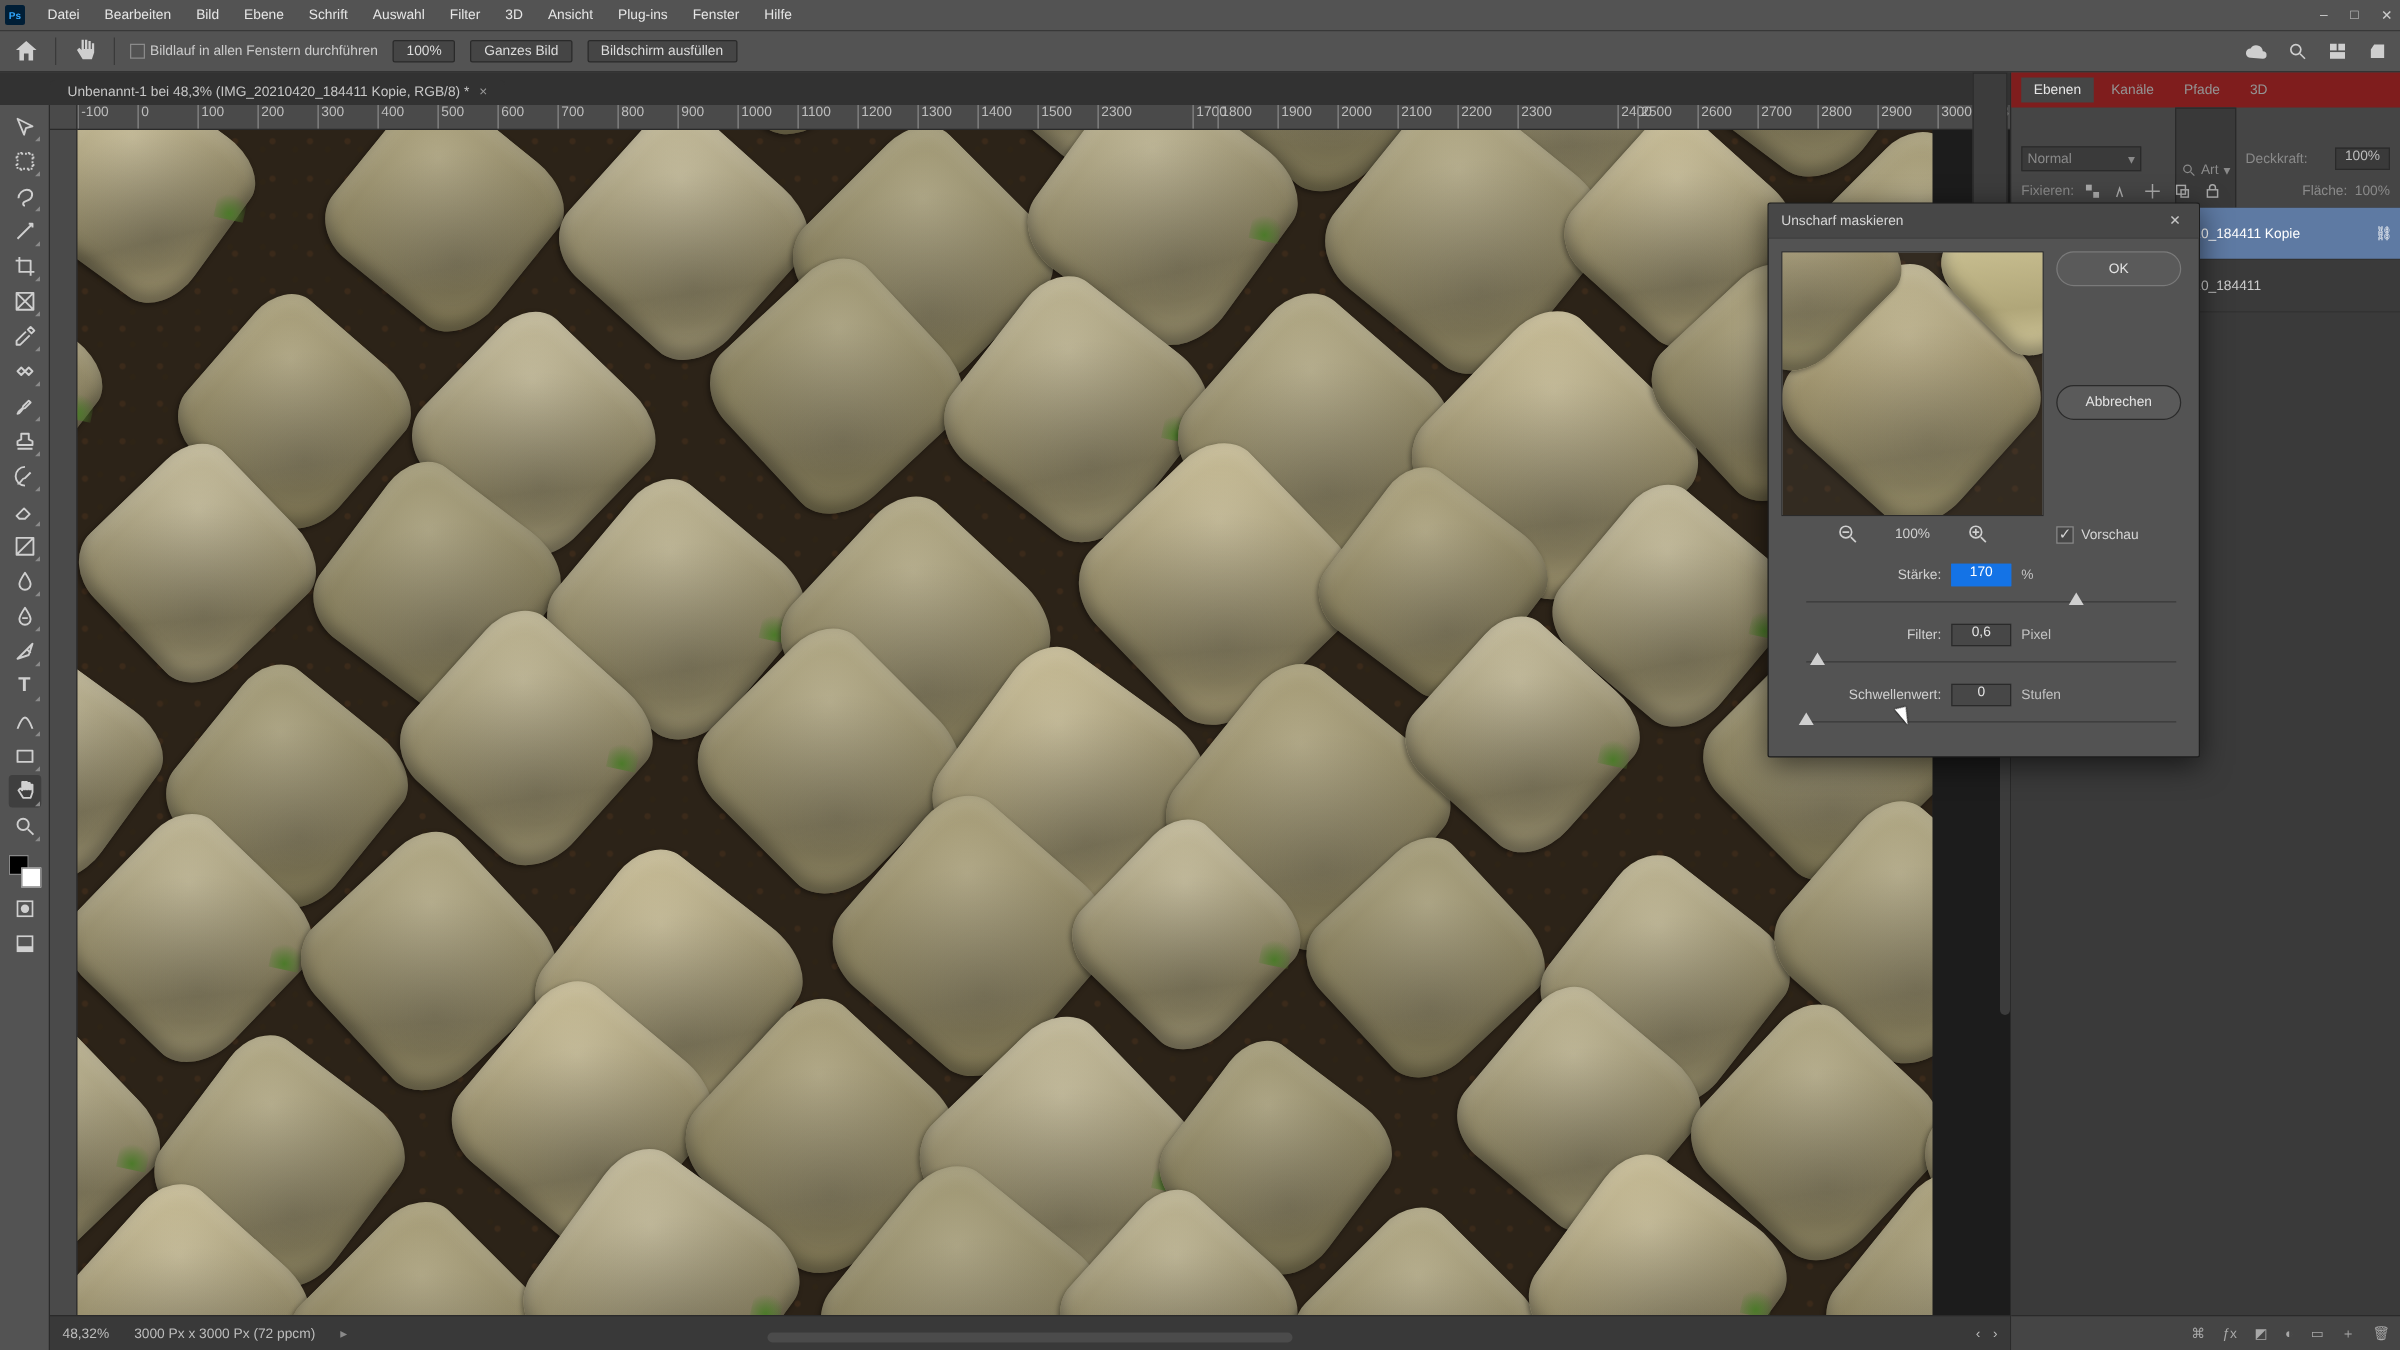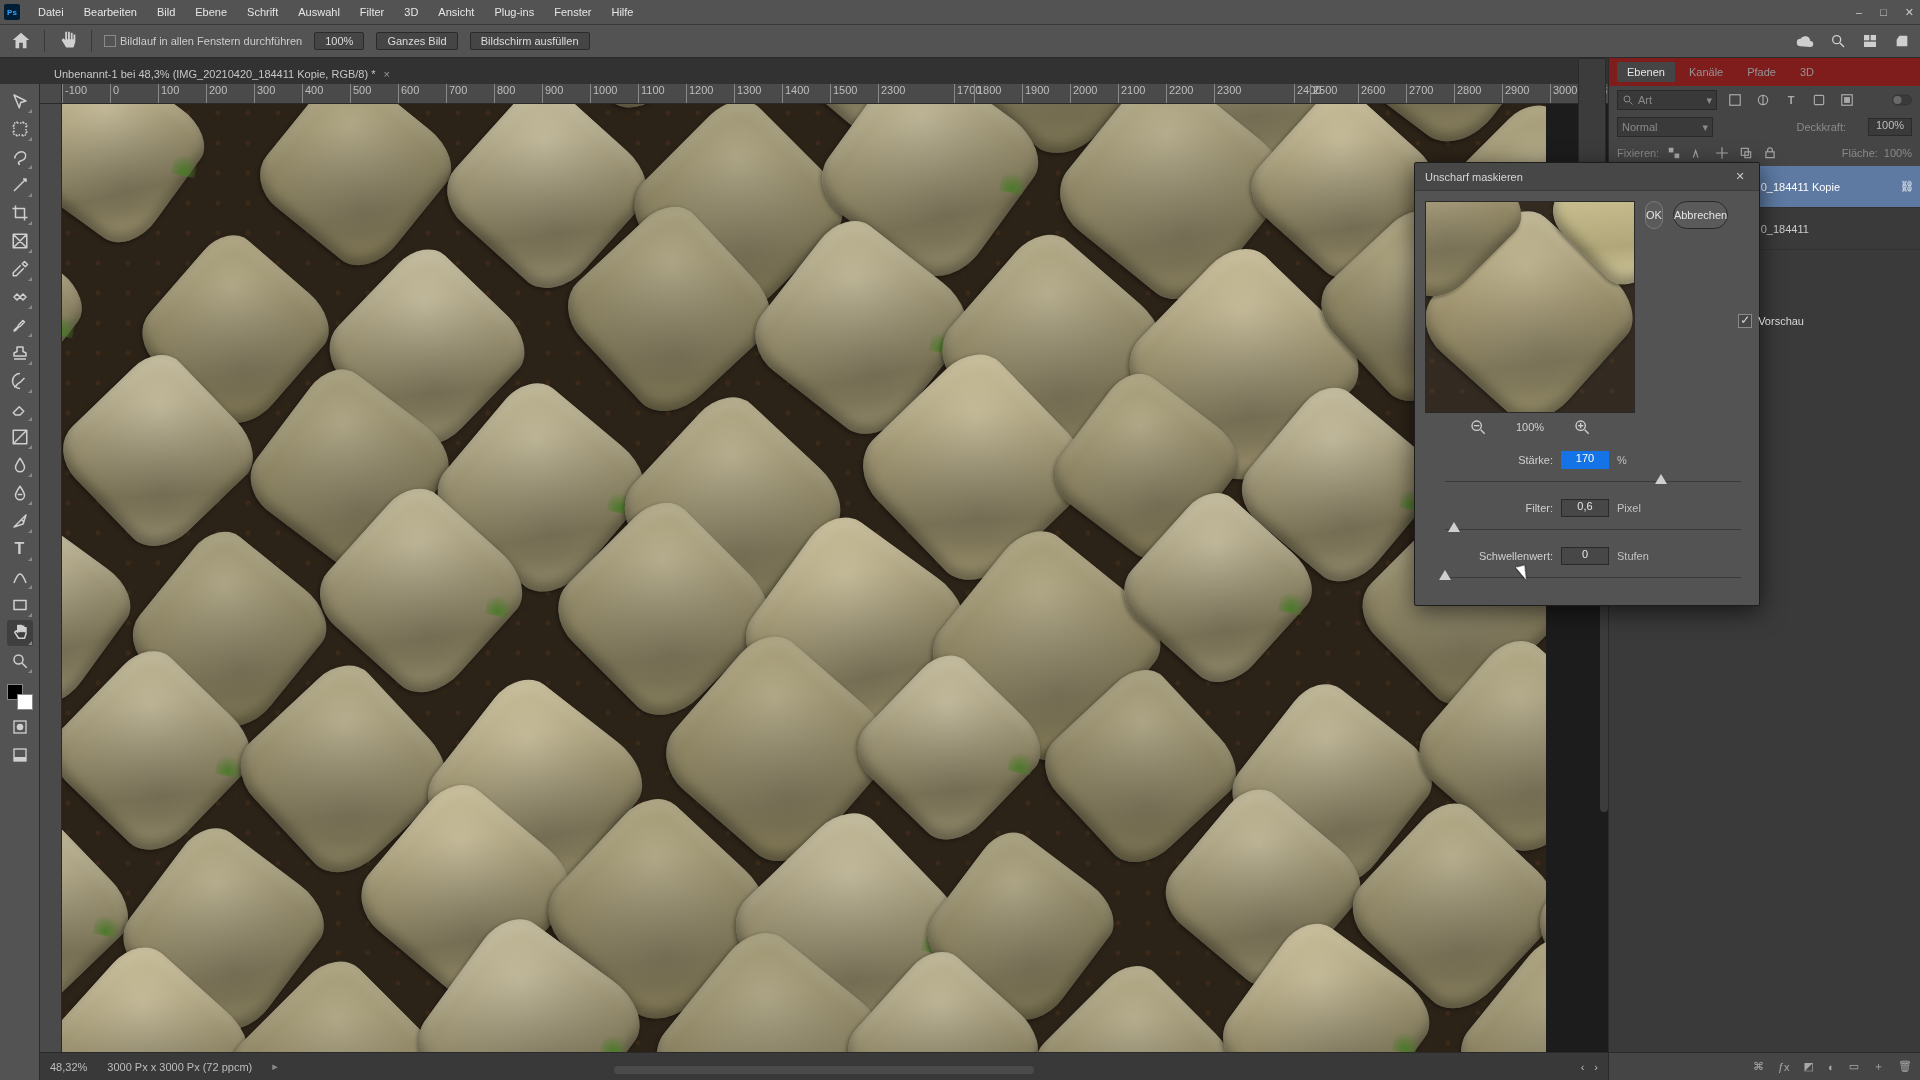--- a/index.html
+++ b/index.html
@@ -47,21 +47,21 @@
 
 #status { position: absolute; left: 40px; right: 312px; bottom: 0; height: 28px; background: #393939; border-top: 1px solid #2a2a2a; display: flex; align-items: center; padding: 0 10px; gap: 20px; color: #bdbdbd; justify-content: space-between; }
 #status .nav { margin-left: auto; display:flex; gap:10px; }
 #scrollbar-h { position:absolute; left:50%; transform:translateX(-50%); bottom:6px; width:420px; height:8px; background:#4b4b4b; border-radius:4px;}
 
 
 #right-stack { position: absolute; right: 0; top: 58px; width: 312px; bottom: 0; background: #454545; border-left: 1px solid #2a2a2a; display:flex; flex-direction:column; }
 #panel-tabs { height: 28px; background: #7f1d1d; display: flex; align-items: center; padding-left: 8px; gap: 4px; }
 #panel-tabs .ptab { padding: 4px 10px; color: #949494; }
 #panel-tabs .ptab.active { background: #454545; color: #e6e6e6; }
-#layer-opts { height: 28px; display:flex; align-items:center; padding:0 8px; gap:8px; }
+#layer-opts { height: 28px; display:flex; align-items:center; padding:0 8px; gap:8px;flex-direction:column; }
 #layer-opts .search { flex: 0 0 100px; height: 20px; background: #393939; border: 1px solid #2a2a2a; display:flex; align-items:center; padding:0 4px; gap:4px; color:#8a8a8a;}
 #layer-opts .licon { width:20px; height:20px; display:flex;align-items:center;justify-content:center;color:#a9a9a9;}
 #layer-row2 { height: 26px; display:flex; align-items:center; padding:0 8px; gap:22px; color:#8a8a8a;}
 #layer-row2 .blend { flex:0 0 96px; height:20px; background:#3a3a3a; border:1px solid #2a2a2a; padding:0 4px; display:flex;align-items:center;justify-content:space-between;}
 #layer-row2 .opac-input { width:44px; height:18px; background:#3a3a3a; border:1px solid #2a2a2a; text-align:center; color:#bdbdbd;}
 #layer-row3 { height: 26px; display:flex; align-items:center; padding:0 8px; gap:6px; color:#8a8a8a;}
 #layer-row3 .lockicon { width:18px;height:18px;display:flex;align-items:center;justify-content:center;}
 #layer-list { flex:1; background:#3a3a3a; overflow:hidden; }
 .layer-item { height: 42px; display:flex; align-items:center; padding:0 6px; gap:8px; border-bottom:1px solid #323232;}
 .layer-item.active { background:#5e7aa3; color:#fff; }
@@ -72,21 +72,21 @@
 #collapsed-panels { position:absolute; right: 314px; top: 58px; width: 28px; height: 200px; background:#3c3c3c; border:1px solid #2a2a2a; }
 
 
 #dialog { position: absolute; left: 1414px; top: 162px; width: 346px; background: #535353; border: 1px solid #1d1d1d; box-shadow: 0 6px 24px rgba(0,0,0,.6); border-radius: 2px; color:#d6d6d6;}
 #dialog .titlebar { height: 28px; display:flex; align-items:center; padding:0 10px; background:#474747; border-bottom:1px solid #3a3a3a; border-top-left-radius:2px; border-top-right-radius:2px;}
 #dialog .titlebar .close { margin-left:auto; color:#c7c7c7; width:18px; text-align:center; }
 #dialog .body { display:flex; padding:10px; gap:10px; }
 #dialog .preview-col { width: 210px; }
 #dialog .preview { width: 210px; height: 212px; border:1px solid #2a2a2a; background:#777; }
 #dialog .zoom-row { display:flex; align-items:center; justify-content:center; gap:30px; margin-top:6px; color:#d0d0d0;}
-#dialog .btns-col { width: 100px; display:flex; flex-direction:row; gap:10px; align-items:stretch;}
+#dialog .btns-col { width: 100px; display:flex; flex-direction:column; gap:10px; align-items:stretch;justify-content:space-between;}
 #dialog .dbtn { height:28px; border-radius:14px; border:1px solid #2a2a2a; background:#5a5a5a; display:flex;align-items:center;justify-content:center; color:#e4e4e4;}
 #dialog .dbtn.primary { border:1px solid #7a7a7a; background:#5a5a5a;}
 #dialog .chk-row { display:flex; align-items:center; gap:6px; margin-top:6px; }
 #dialog .chk-row .box { width:14px;height:14px;border:1px solid #8a8a8a; background:#474747; position:relative;}
 #dialog .chk-row .box::after { content:"✓"; position:absolute; left:1px; top:-2px; font-size:12px; color:#d6d6d6;}
 #dialog .sliders { padding: 2px 14px 14px 26px; }
 .slider-row { display:flex; align-items:center; gap:8px; height:26px; }
 .slider-row .lbl { width: 112px; text-align:right; color:#d0d0d0;}
 .slider-row .val { width: 48px; height:18px; background:#474747; border:1px solid #2a2a2a; text-align:center; color:#e6e6e6;}
 .slider-row .val.sel { background:#1473e6; color:#fff; border-color:#1473e6;}

